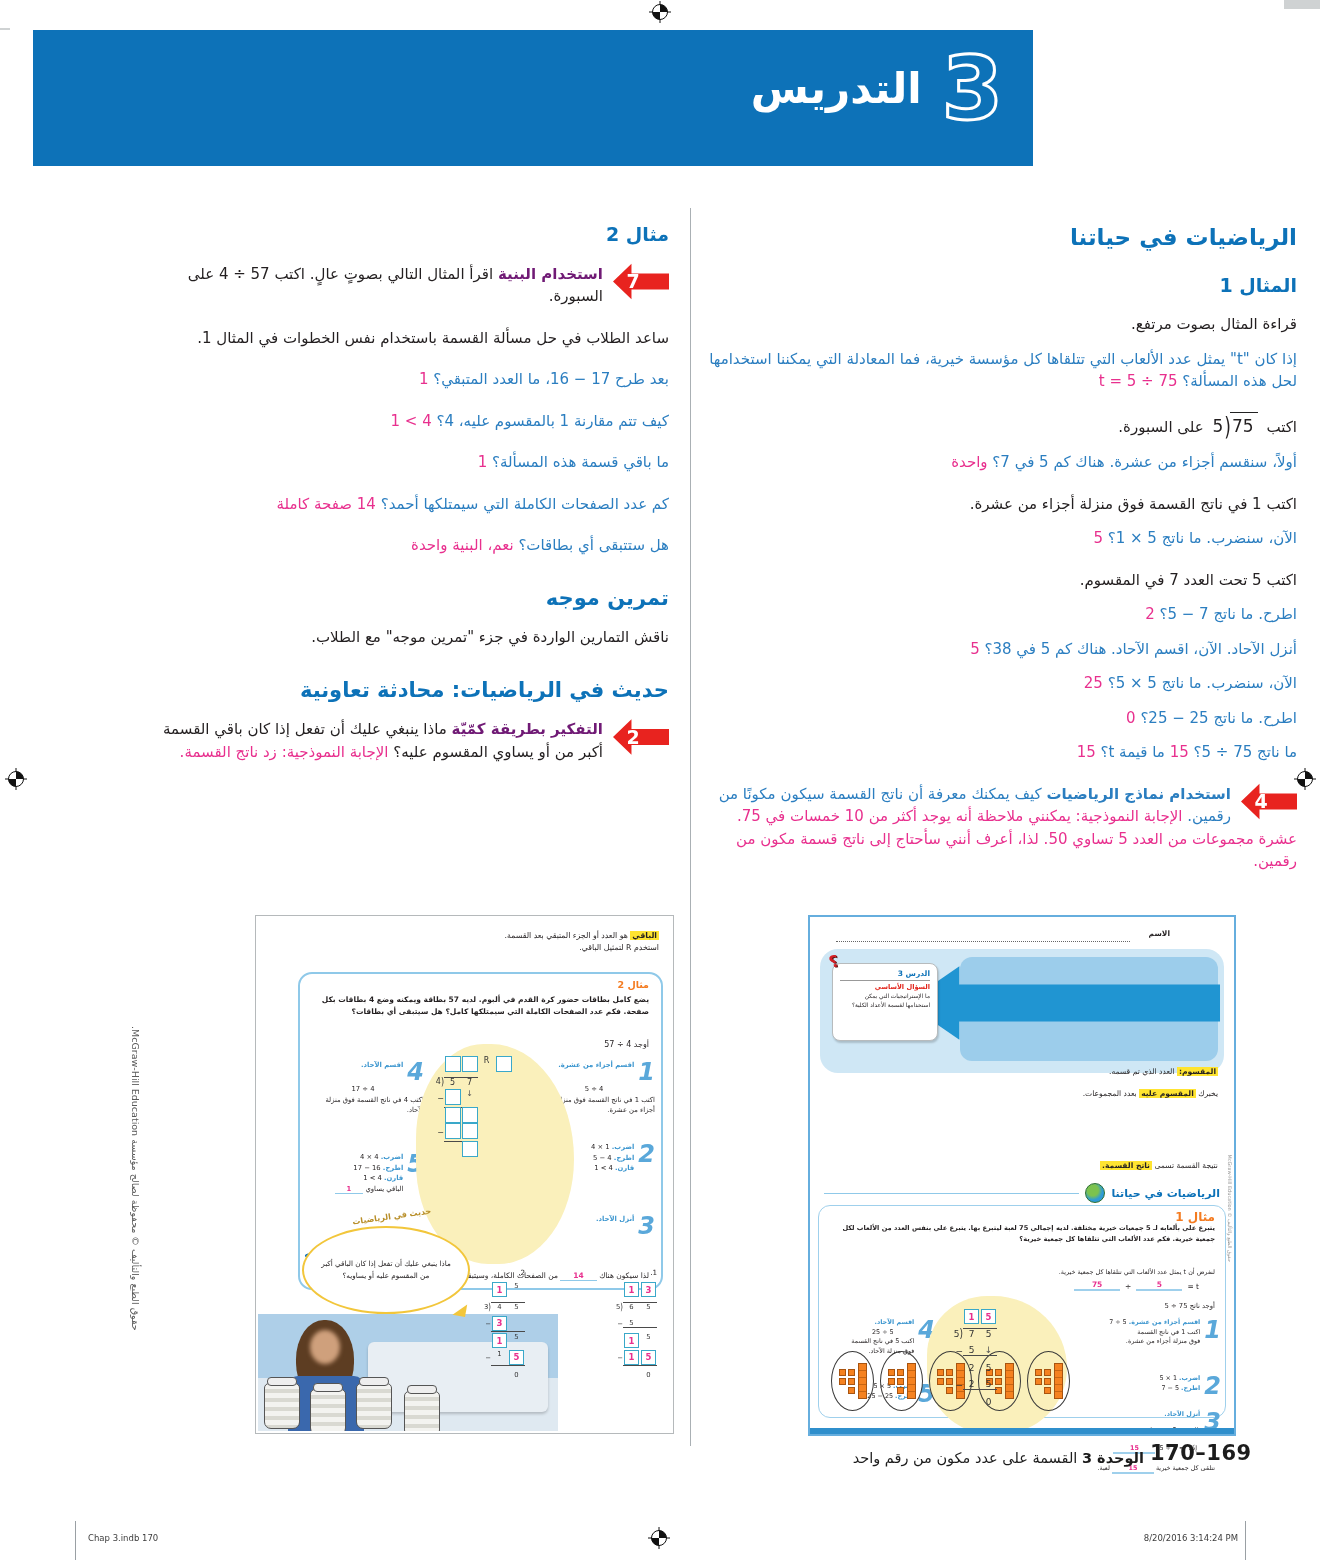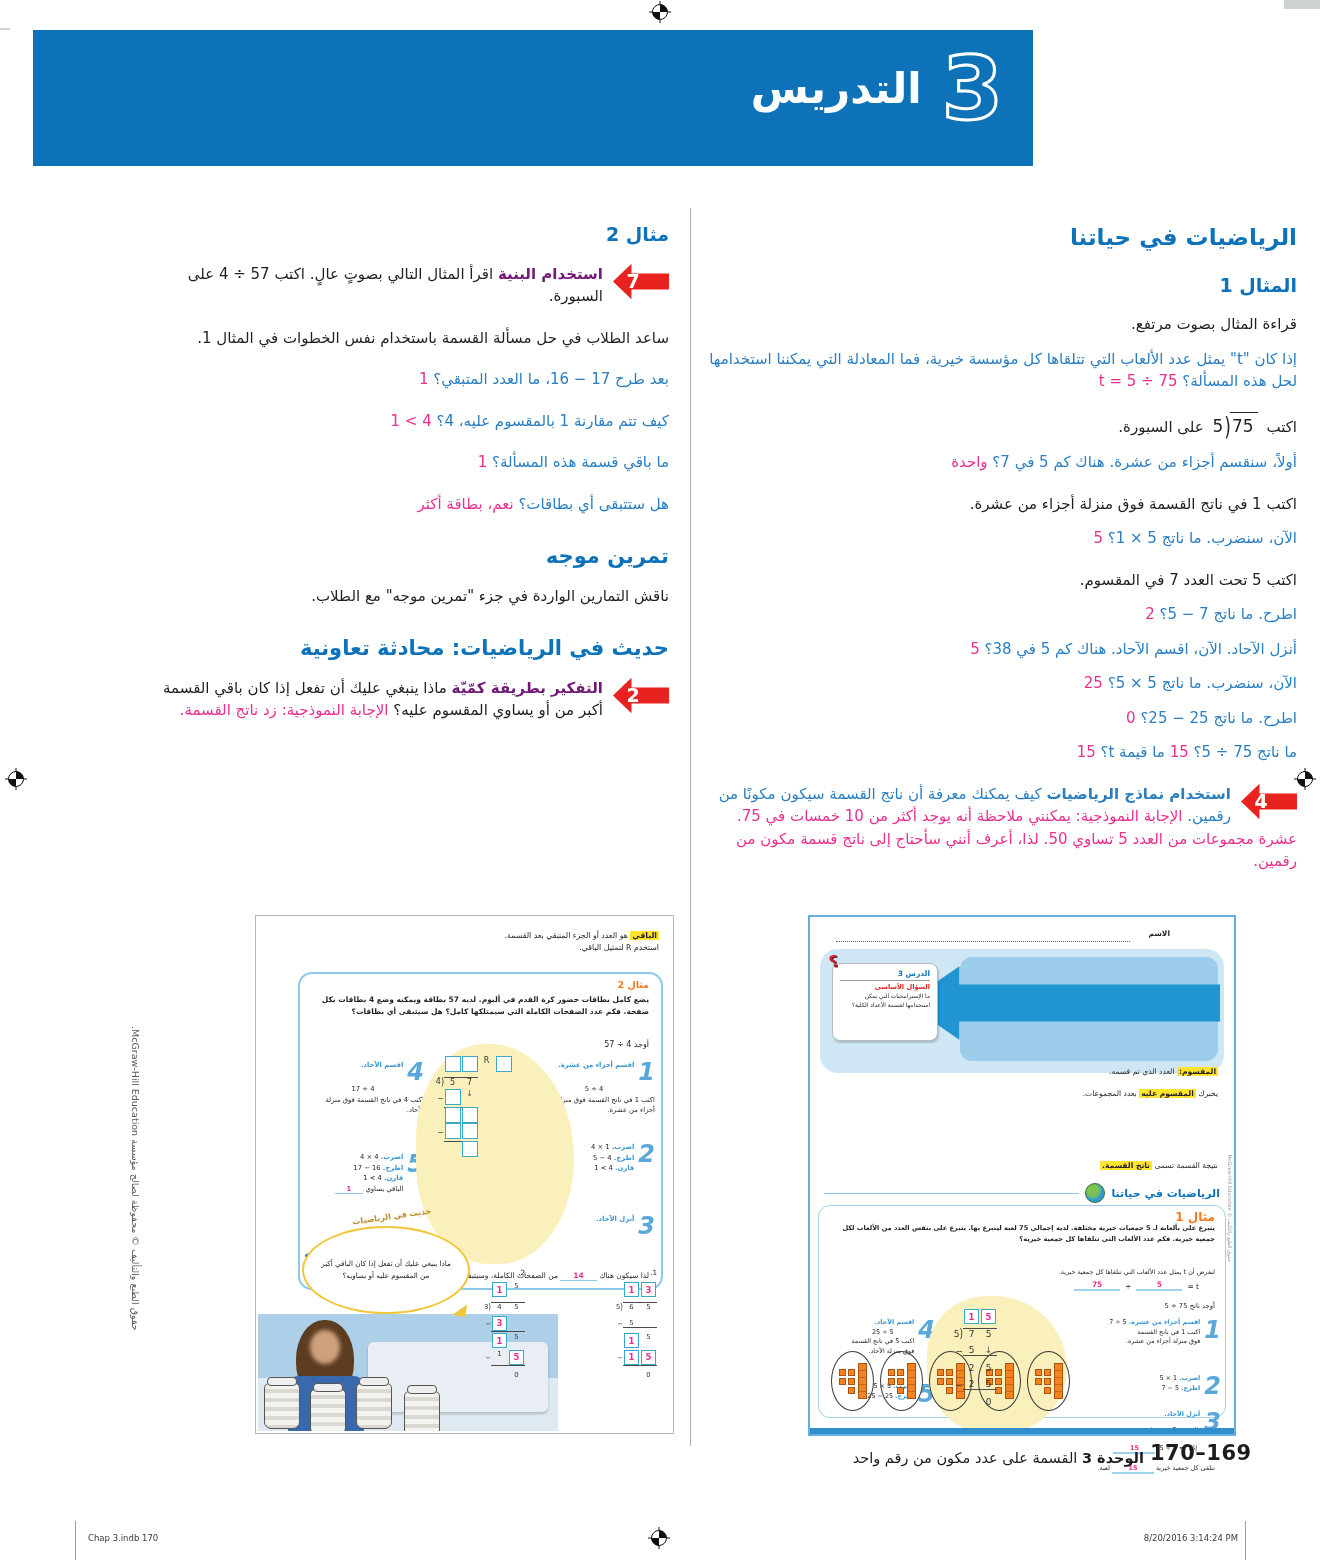--- a/index.html
+++ b/index.html
@@ -224,21 +224,22 @@
     <p>
       <span class="tip-arrow">
           <span>7</span>
         </span>
       <span class="redlbl">استخدام البنية</span><span> اقرأ المثال التالي بصوتٍ عالٍ. اكتب 57 ÷ 4 على السبورة.</span>
     </p>
     <p class="gap">ساعد الطلاب في حل مسألة القسمة باستخدام نفس الخطوات في المثال 1.</p>
     <p class="blue gap"><span>بعد طرح 17 − 16، ما العدد المتبقي؟ </span><span class="pink">1</span></p>
     <p class="blue gap"><span>كيف تتم مقارنة 1 بالمقسوم عليه، 4؟ </span><span class="pink" dir="ltr">1 &lt; 4</span></p>
     <p class="blue gap"><span>ما باقي قسمة هذه المسألة؟ </span><span class="pink">1</span></p>
-    <p class="blue gap"><span>هل ستتبقى أي بطاقات؟ </span><span class="pink">نعم، بطاقة أكثر</span></p>
+    <p class="blue gap"><span>كم عدد الصفحات الكاملة التي سيمتلكها أحمد؟ </span><span class="pink">14 صفحة كاملة</span></p>
+    <p class="blue gap"><span>هل ستتبقى أي بطاقات؟ </span><span class="pink">نعم، البنية واحدة</span></p>
     <h3>تمرين موجه</h3>
     <p>ناقش التمارين الواردة في جزء "تمرين موجه" مع الطلاب.</p>
     <h3>حديث في الرياضيات: محادثة تعاونية</h3>
     <p>
       <span class="tip-arrow">
           <span>2</span>
         </span>
       <span class="redlbl">التفكير بطريقة كمّيّة</span><span> ماذا ينبغي عليك أن تفعل إذا كان باقي القسمة أكبر من أو يساوي المقسوم عليه؟ </span><span class="pink">الإجابة النموذجية: زد ناتج القسمة.</span>
     </p>
   </div>

